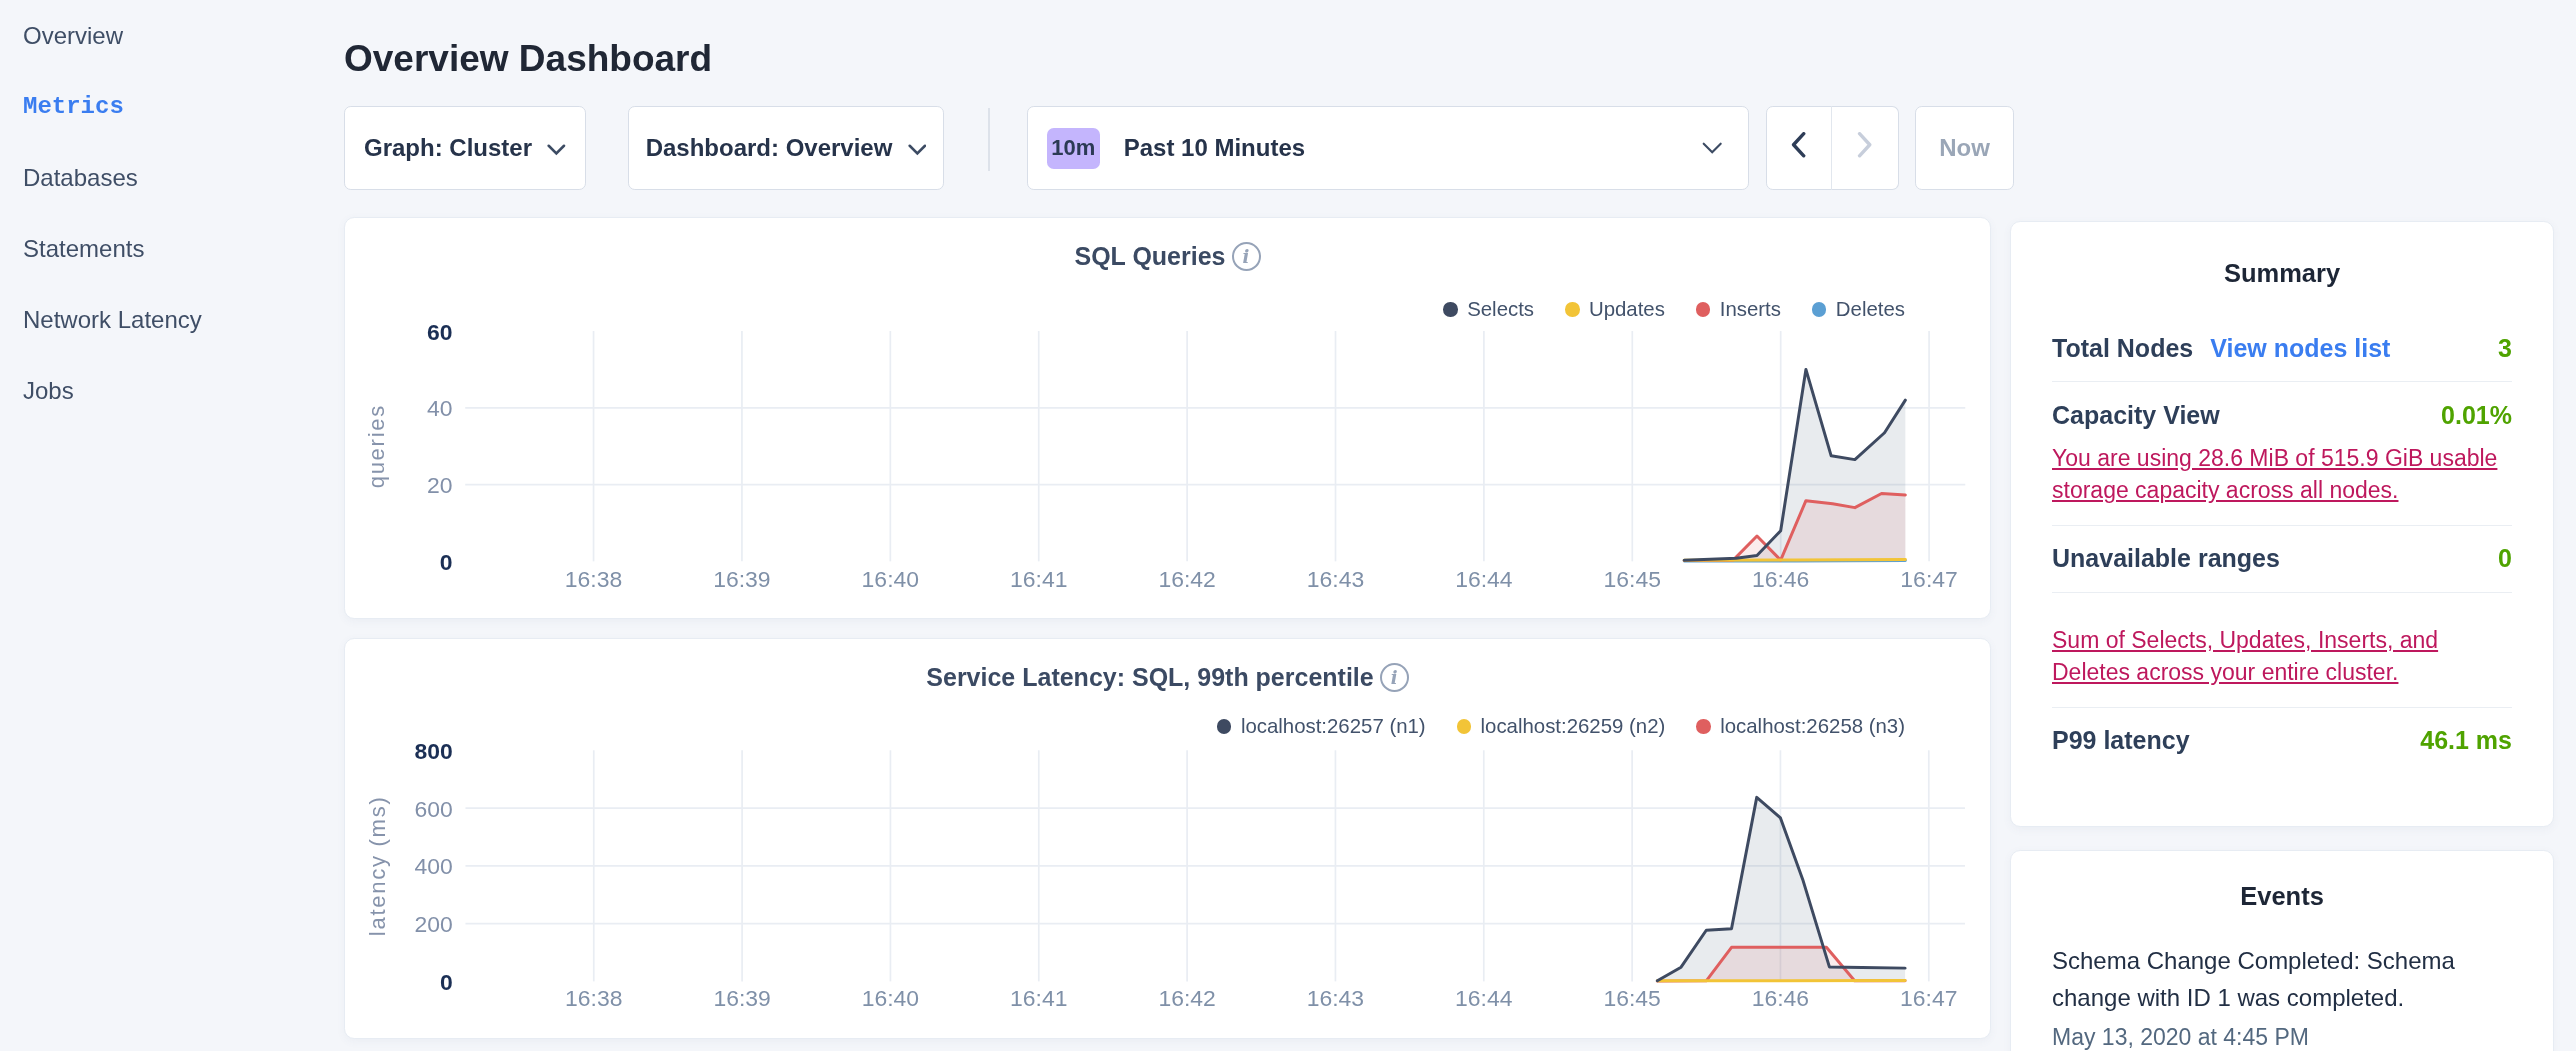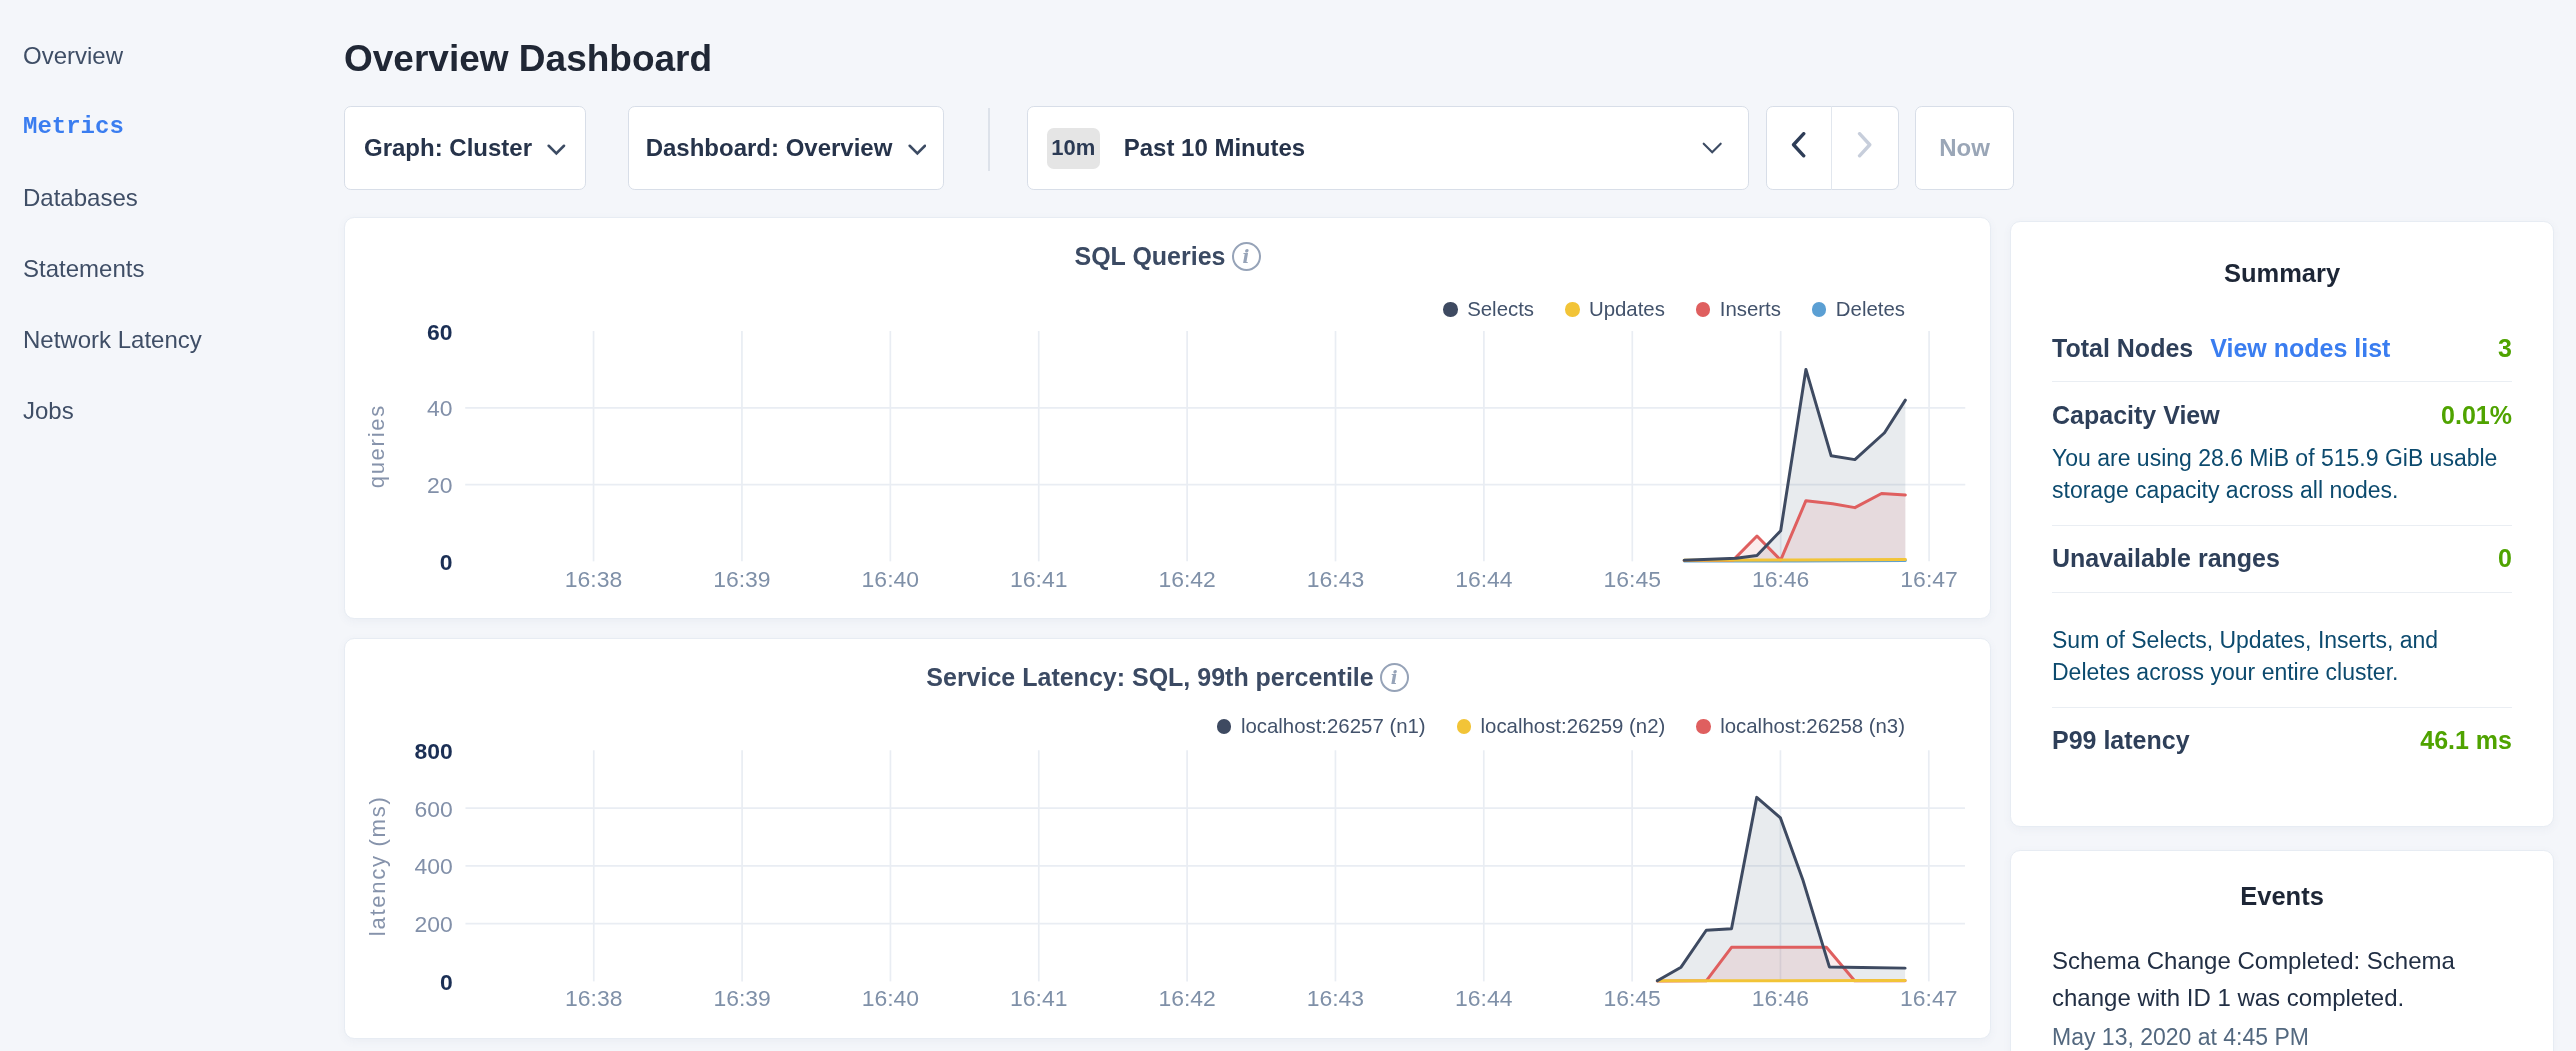--- a/index.html
+++ b/index.html
@@ -3,35 +3,35 @@
 <meta charset="utf-8">
 <style>
   html,body{margin:0;padding:0;}
   body{
     width:2576px;height:1051px;position:relative;overflow:hidden;
     background:#f4f6fa;color:#242f42;
     font-family:"Liberation Sans",sans-serif;
     -webkit-font-smoothing:antialiased;
   }
   
-  .sidebar{position:absolute;left:0;top:12px;width:332px;padding-top:8px;}
+  .sidebar{position:absolute;left:0;top:0;width:332px;padding-top:0;}
   .nav-item{height:71px;display:flex;align-items:center;padding-left:23px;
     font-size:24px;color:#3f4e66;cursor:pointer;}
   .nav-item.active{color:#3a7df0;font-weight:bold;font-family:Liberation Mono, monospace;}
   
   .page-title{position:absolute;left:344px;top:13.6px;font-size:37px;font-weight:bold;color:#202735;}
   .btn{position:absolute;top:106px;height:84px;background:#fff;
     border:1.7px solid #d8dee8;border-radius:6.8px;box-sizing:border-box;
     display:flex;align-items:center;justify-content:center;
     font-size:24px;font-weight:bold;color:#26334a;cursor:pointer;}
   #dd-graph{left:344px;width:242px;gap:15.3px;}
   #dd-dashboard{left:628px;width:316px;gap:15.3px;}
   .toolbar-divider{position:absolute;left:988px;top:108px;height:63px;width:1.7px;background:#dde2ea;}
   #time-picker{left:1027px;width:722px;justify-content:flex-start;}
-  .time-badge{margin-left:18.7px;width:53px;height:41px;background:#e5e5e5;border-radius:6.8px;
+  .time-badge{margin-left:18.7px;width:53px;height:41px;background:#c4b5fd;border-radius:6.8px;
     display:flex;align-items:center;justify-content:center;font-size:22px;font-weight:bold;color:#2b3a54;}
   .time-label{margin-left:24px;}
   .time-chevron{position:absolute;right:25.5px;top:0;bottom:0;display:flex;align-items:center;}
   #btn-prev{left:1766px;width:66px;border-radius:6.8px 0 0 6.8px;}
   #btn-next{left:1831px;width:68px;border-radius:0 6.8px 6.8px 0;border-left:1.7px solid #e2e7ee;}
   #btn-now{left:1915px;width:99px;color:#9aa6b7;}
   
   .card{position:absolute;background:#fff;border:1.7px solid #e7ecf3;border-radius:10.2px;
     box-shadow:0 2.6px 8.5px rgba(70,90,130,0.05);box-sizing:border-box;}
   #chart1{left:344px;top:217px;width:1647px;height:402px;}
@@ -54,21 +54,21 @@
   .ytick.strong{fill:#1b2f55;font-weight:bold;}
   .ytitle{font-size:26px;fill:#8693ab;letter-spacing:2px;}
   
   .panel-title{text-align:center;font-size:25.5px;font-weight:bold;color:#1d2636;padding:37px 0 27px;}
   #events .panel-title{padding:31px 0 20.4px;}
   .srow{padding:18.7px 0;border-top:1.7px solid #eaeef3;}
   .srow:first-child{border-top:none;}
   .srow-head{display:flex;align-items:baseline;font-size:25px;font-weight:bold;color:#2e3f59;}
   .srow-link{color:#3a7df0;margin-left:17px;font-weight:bold;cursor:pointer;white-space:nowrap;}
   .srow-value{margin-left:auto;color:#4fa300;white-space:nowrap;}
-  .srow-desc{margin-top:12px;font-size:23px;line-height:32px;color:#0c4a6e;font-weight:normal;}
+  .srow-desc{margin-top:12px;font-size:23px;line-height:32px;color:#be185d;font-weight:normal;text-decoration:underline;}
   .event-msg{font-size:24px;line-height:37px;color:#222f44;margin-top:10.2px;}
   .event-time{margin-top:8.5px;font-size:23px;color:#53687f;}
 </style>
 </head>
 <body>
 
 <nav class="sidebar">
   <div id="nav-list">
       <div class="nav-item">Overview</div>
       <div class="nav-item active">Metrics</div>

